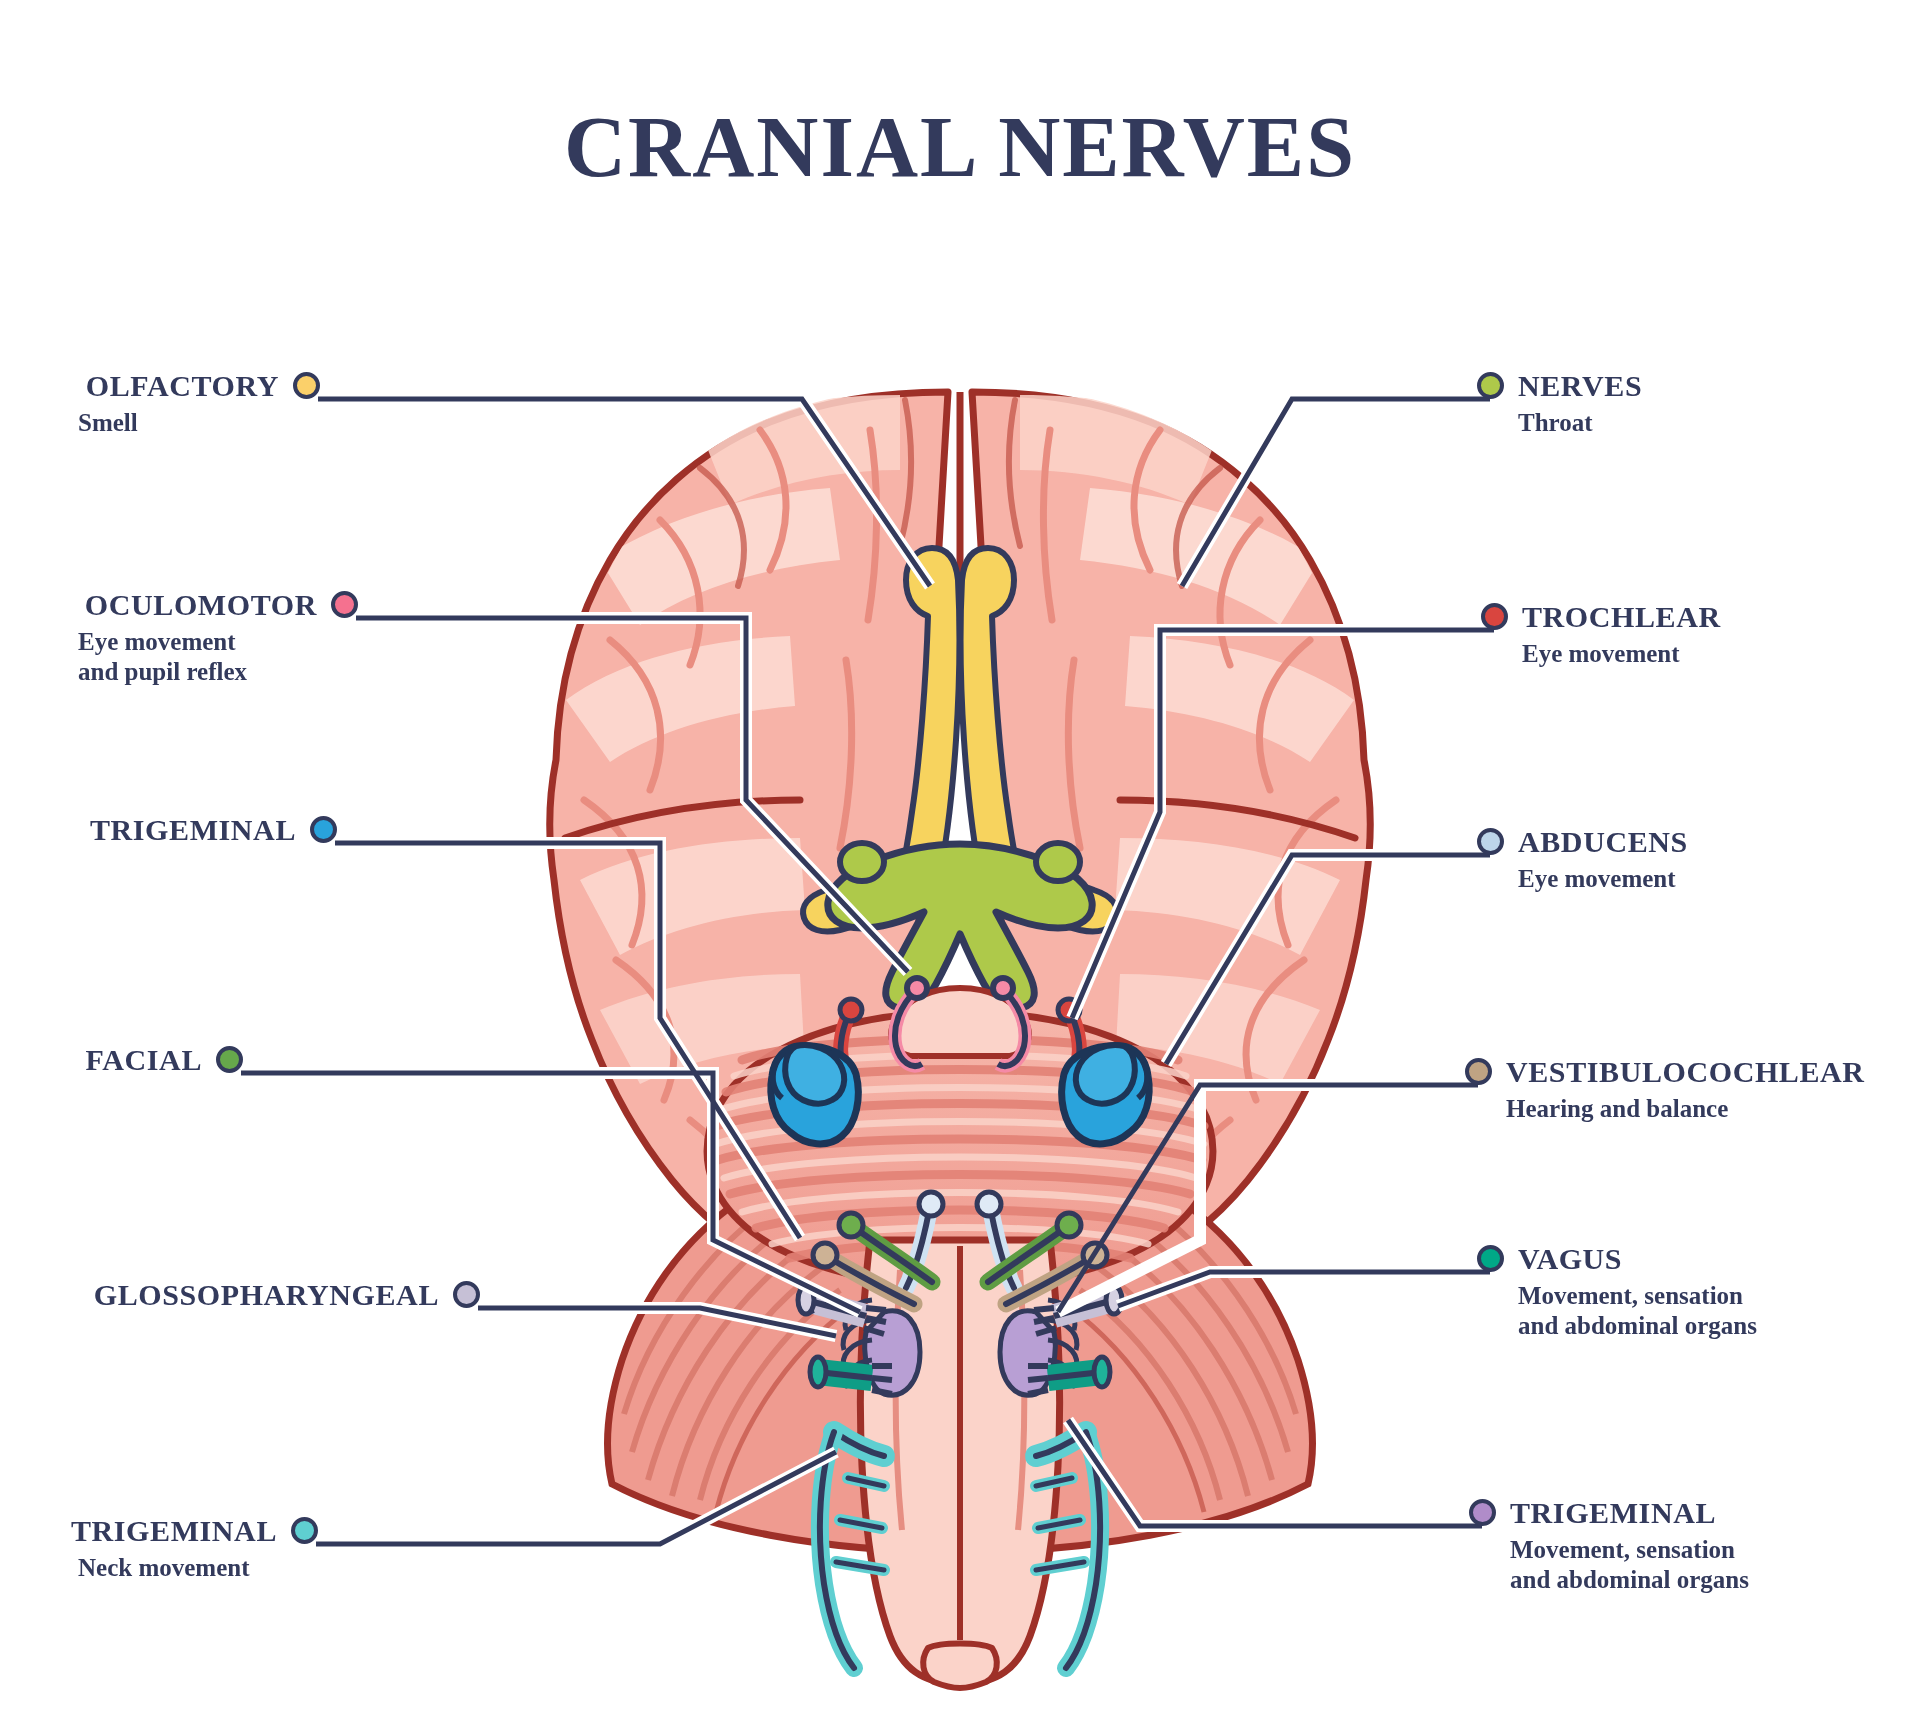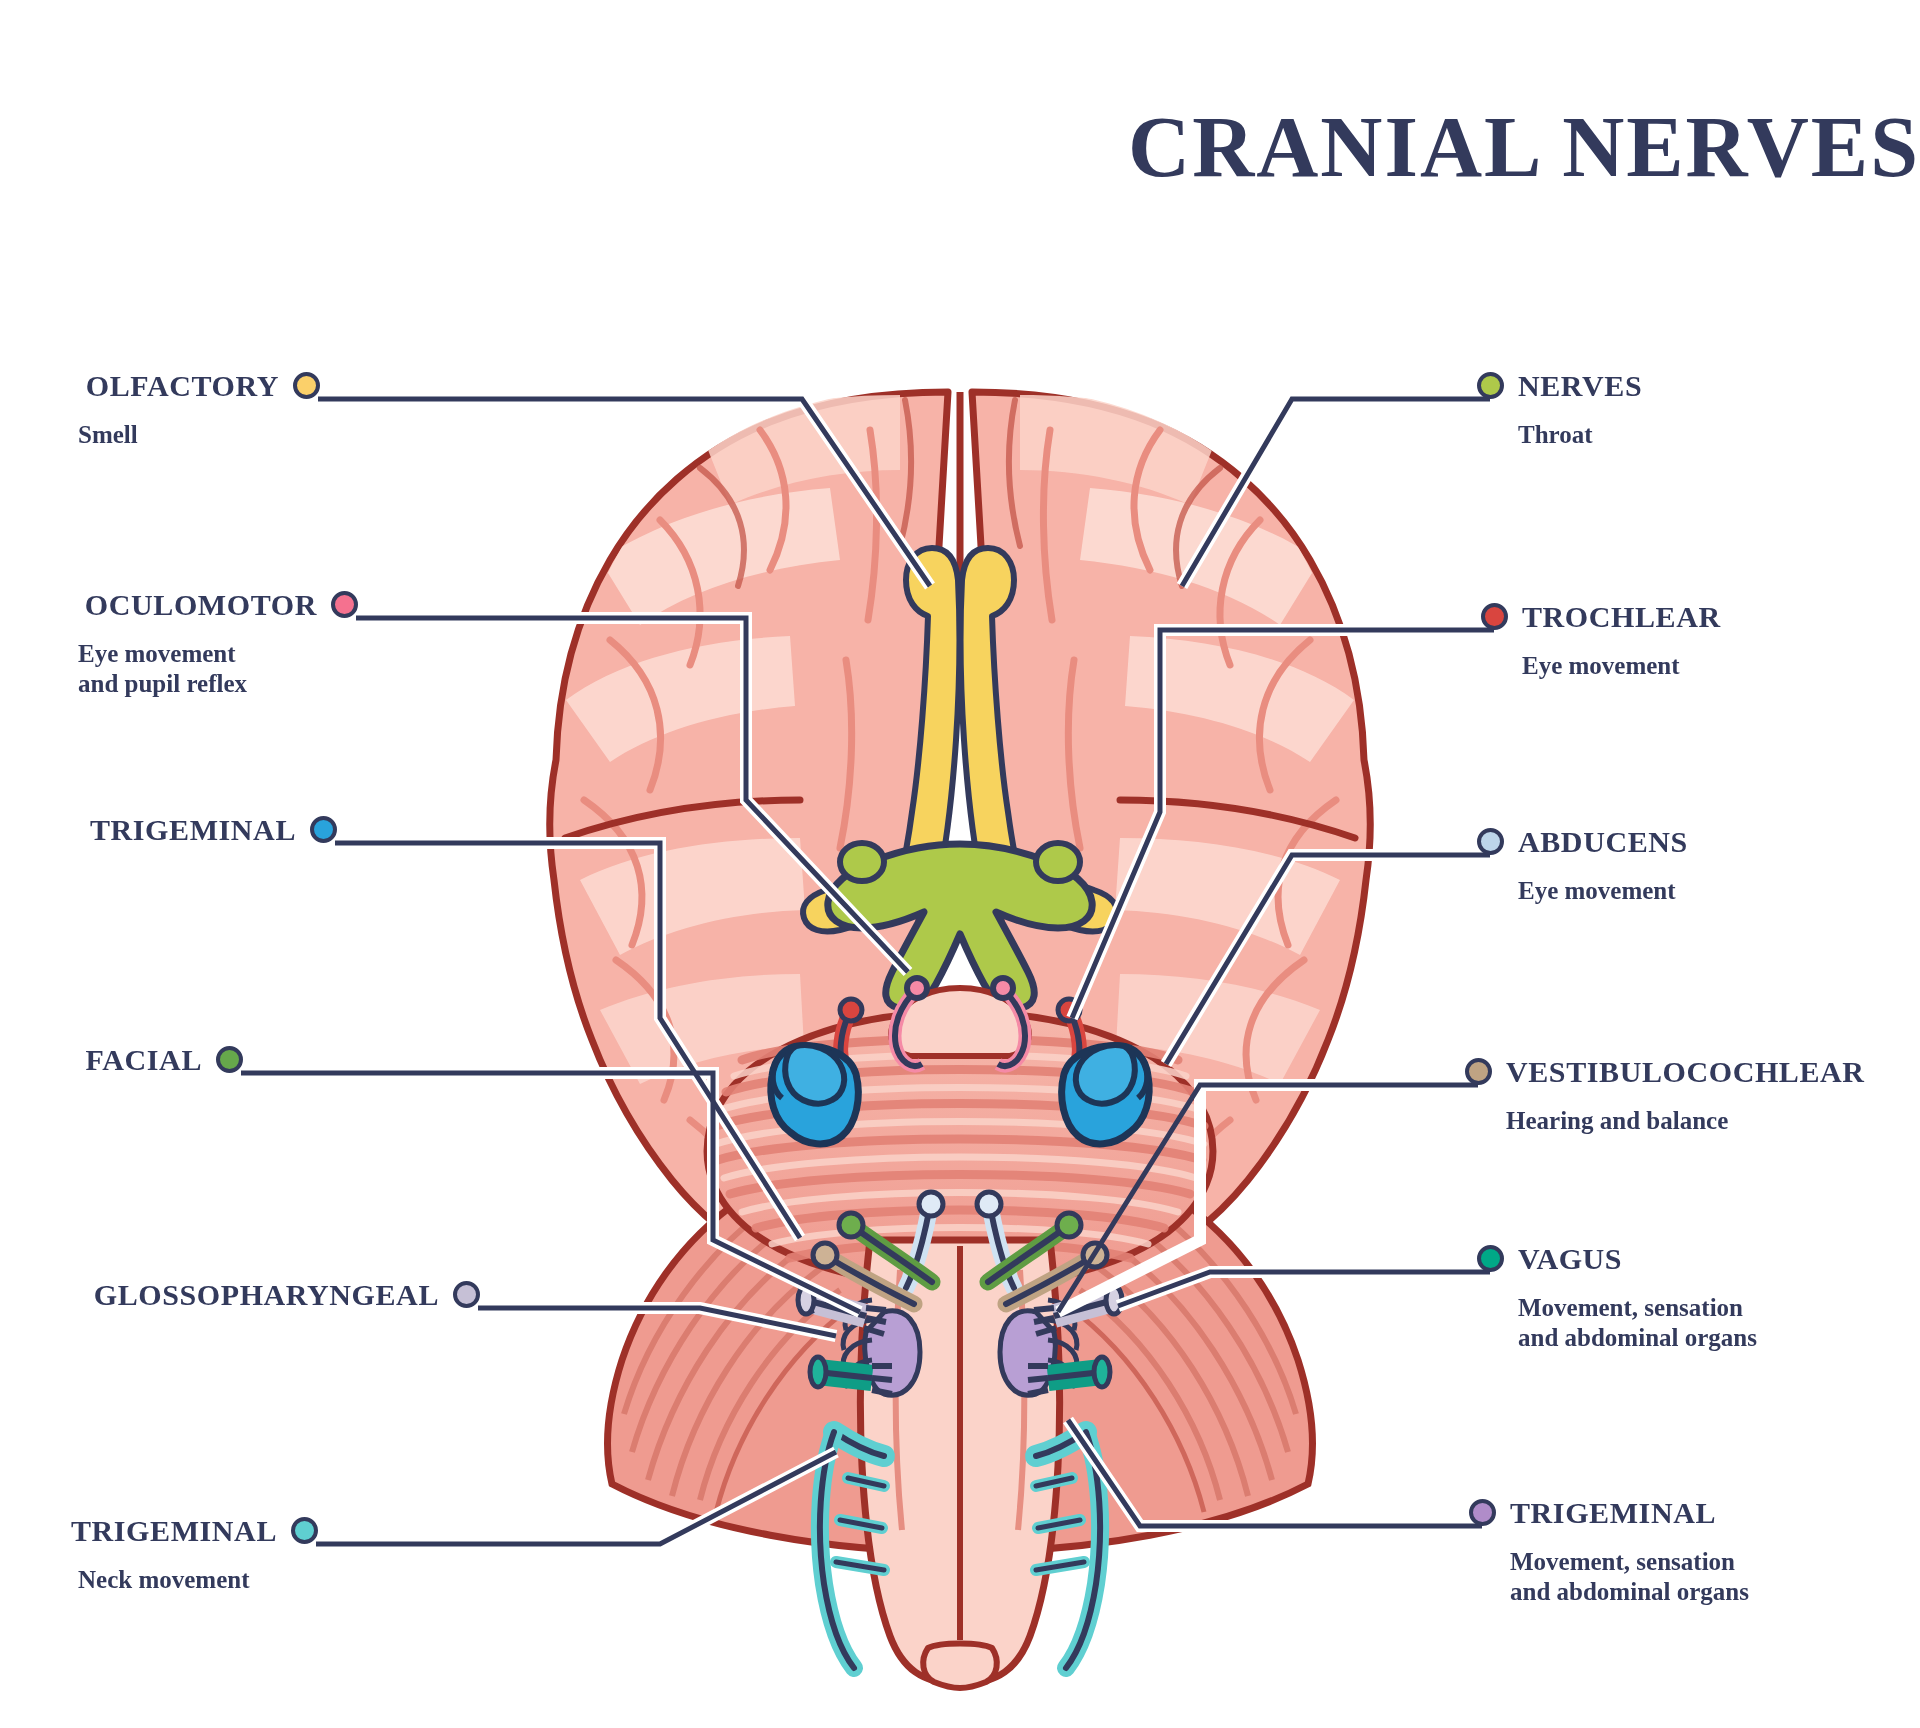--- a/index.html
+++ b/index.html
@@ -2,38 +2,38 @@
 <html><head>
 <meta charset="utf-8">
 <style>
   html,body{margin:0;padding:0;background:#ffffff;}
   body{width:1920px;height:1728px;position:relative;overflow:hidden;
        font-family:"Liberation Serif",serif;}
   #root{position:absolute;left:0;top:0;width:1920px;height:1728px;}
 
   
   #title{
-    position:absolute;left:0;top:104px;width:1920px;text-align:right;
+    position:absolute;left:0;top:104px;width:1920px;text-align:center;
     font-family:"Liberation Serif",serif;
     font-weight:bold;font-size:86px;letter-spacing:2px;
     color:#333a5c;line-height:1;
   }
 
   
   .label{position:absolute;}
   .lab-row{display:flex;align-items:center;}
   .lab-left .lab-row{justify-content:flex-end;}
   .lab-title{
     font-family:"Liberation Serif",serif;font-weight:bold;
     font-size:30px;letter-spacing:0.6px;color:#333a5c;white-space:nowrap;
     line-height:1.04;
   }
   .lab-sub{
     font-family:"Liberation Serif",serif;font-weight:bold;
-    font-size:25px;color:#333a5c;line-height:1.18;margin-top:19px;
+    font-size:25px;color:#333a5c;line-height:1.18;margin-top:7px;
     white-space:pre-line;
   }
   .lab-left .lab-sub{text-align:left;}
   .lab-right .lab-sub{text-align:left;}
   .dot{
     width:27px;height:27px;border-radius:50%;
     border:4px solid #333a5c;box-sizing:border-box;flex:0 0 auto;
   }
   .lab-left .dot{margin-left:14px;}
   .lab-right .dot{margin-right:14px;}

